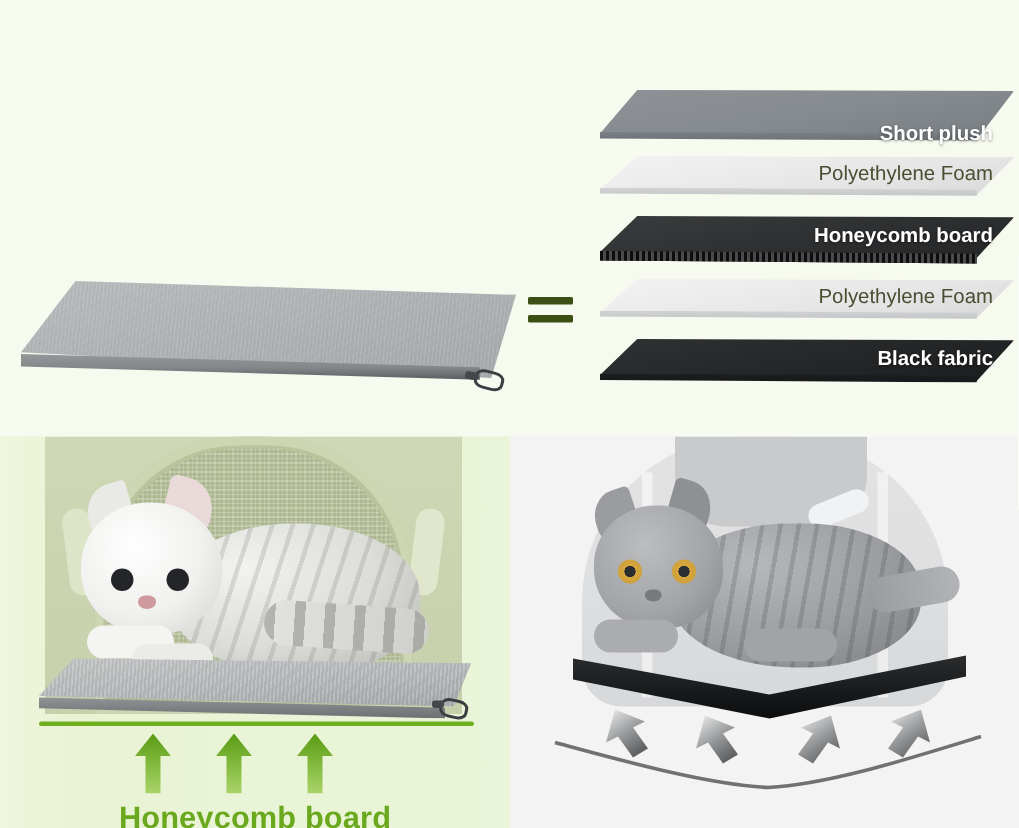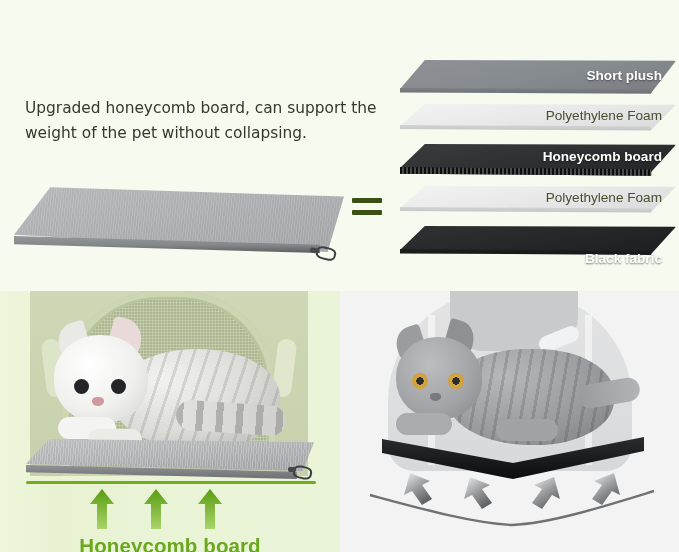--- a/index.html
+++ b/index.html
@@ -177,21 +177,21 @@
     background: linear-gradient(170deg, #8e9296 0%, #868b90 50%, #787d82 100%);
     clip-path: polygon(9% 0%, 100% 2%, 91% 100%, 0% 88%);
     border-radius: 3px;
   }
   #layer-plush .edge {
     top: 28px;
     background: linear-gradient(180deg, #7a7f84 0%, #63686d 100%);
     clip-path: polygon(0% 0%, 91% 12%, 91% 52%, 0% 40%);
   }
   #layer-plush .label {
-    top: 6px;
+    top: 19px;
     color: #ffffff;
     font-weight: bold;
     text-shadow: 0 1px 2px rgba(0,0,0,.45);
   }
 
   
   #layer-foam1 { top: 44px; }
   #layer-foam1 .face {
     height: 26px;
     background: linear-gradient(170deg, #f3f3f3 0%, #e6e6e6 60%, #d8d9da 100%);
@@ -262,21 +262,20 @@
   #layer-fabric .edge {
     top: 23px;
     background: linear-gradient(180deg, #1d1e20 0%, #121314 100%);
     clip-path: polygon(0% 0%, 91% 14%, 91% 54%, 0% 40%);
   }
   #layer-fabric .label {
     top: 3px;
     color: #ffffff;
     font-weight: bold;
     text-shadow: 0 1px 2px rgba(0,0,0,.5);
-    margin-top: 20px;
   }
 
   
   #bottom-section {
     position: absolute;
     left: 0; top: 291px;
     width: 679px; height: 261px;
   }
 
   .panel {
@@ -653,21 +652,20 @@
   }
 </style>
 </head>
 <body>
 
 <div id="page">
 
   <div id="top-section">
 
 
-    <div id="subtitle">Upgraded honeycomb board, can support the weight of the pet without collapsing.</div>
 
     <div id="mat-photo">
       <div class="mat-top"></div>
       <div class="mat-side"></div>
       <div class="mat-zip">
         <div class="pull"></div>
         <div class="tab"></div>
       </div>
     </div>
 

